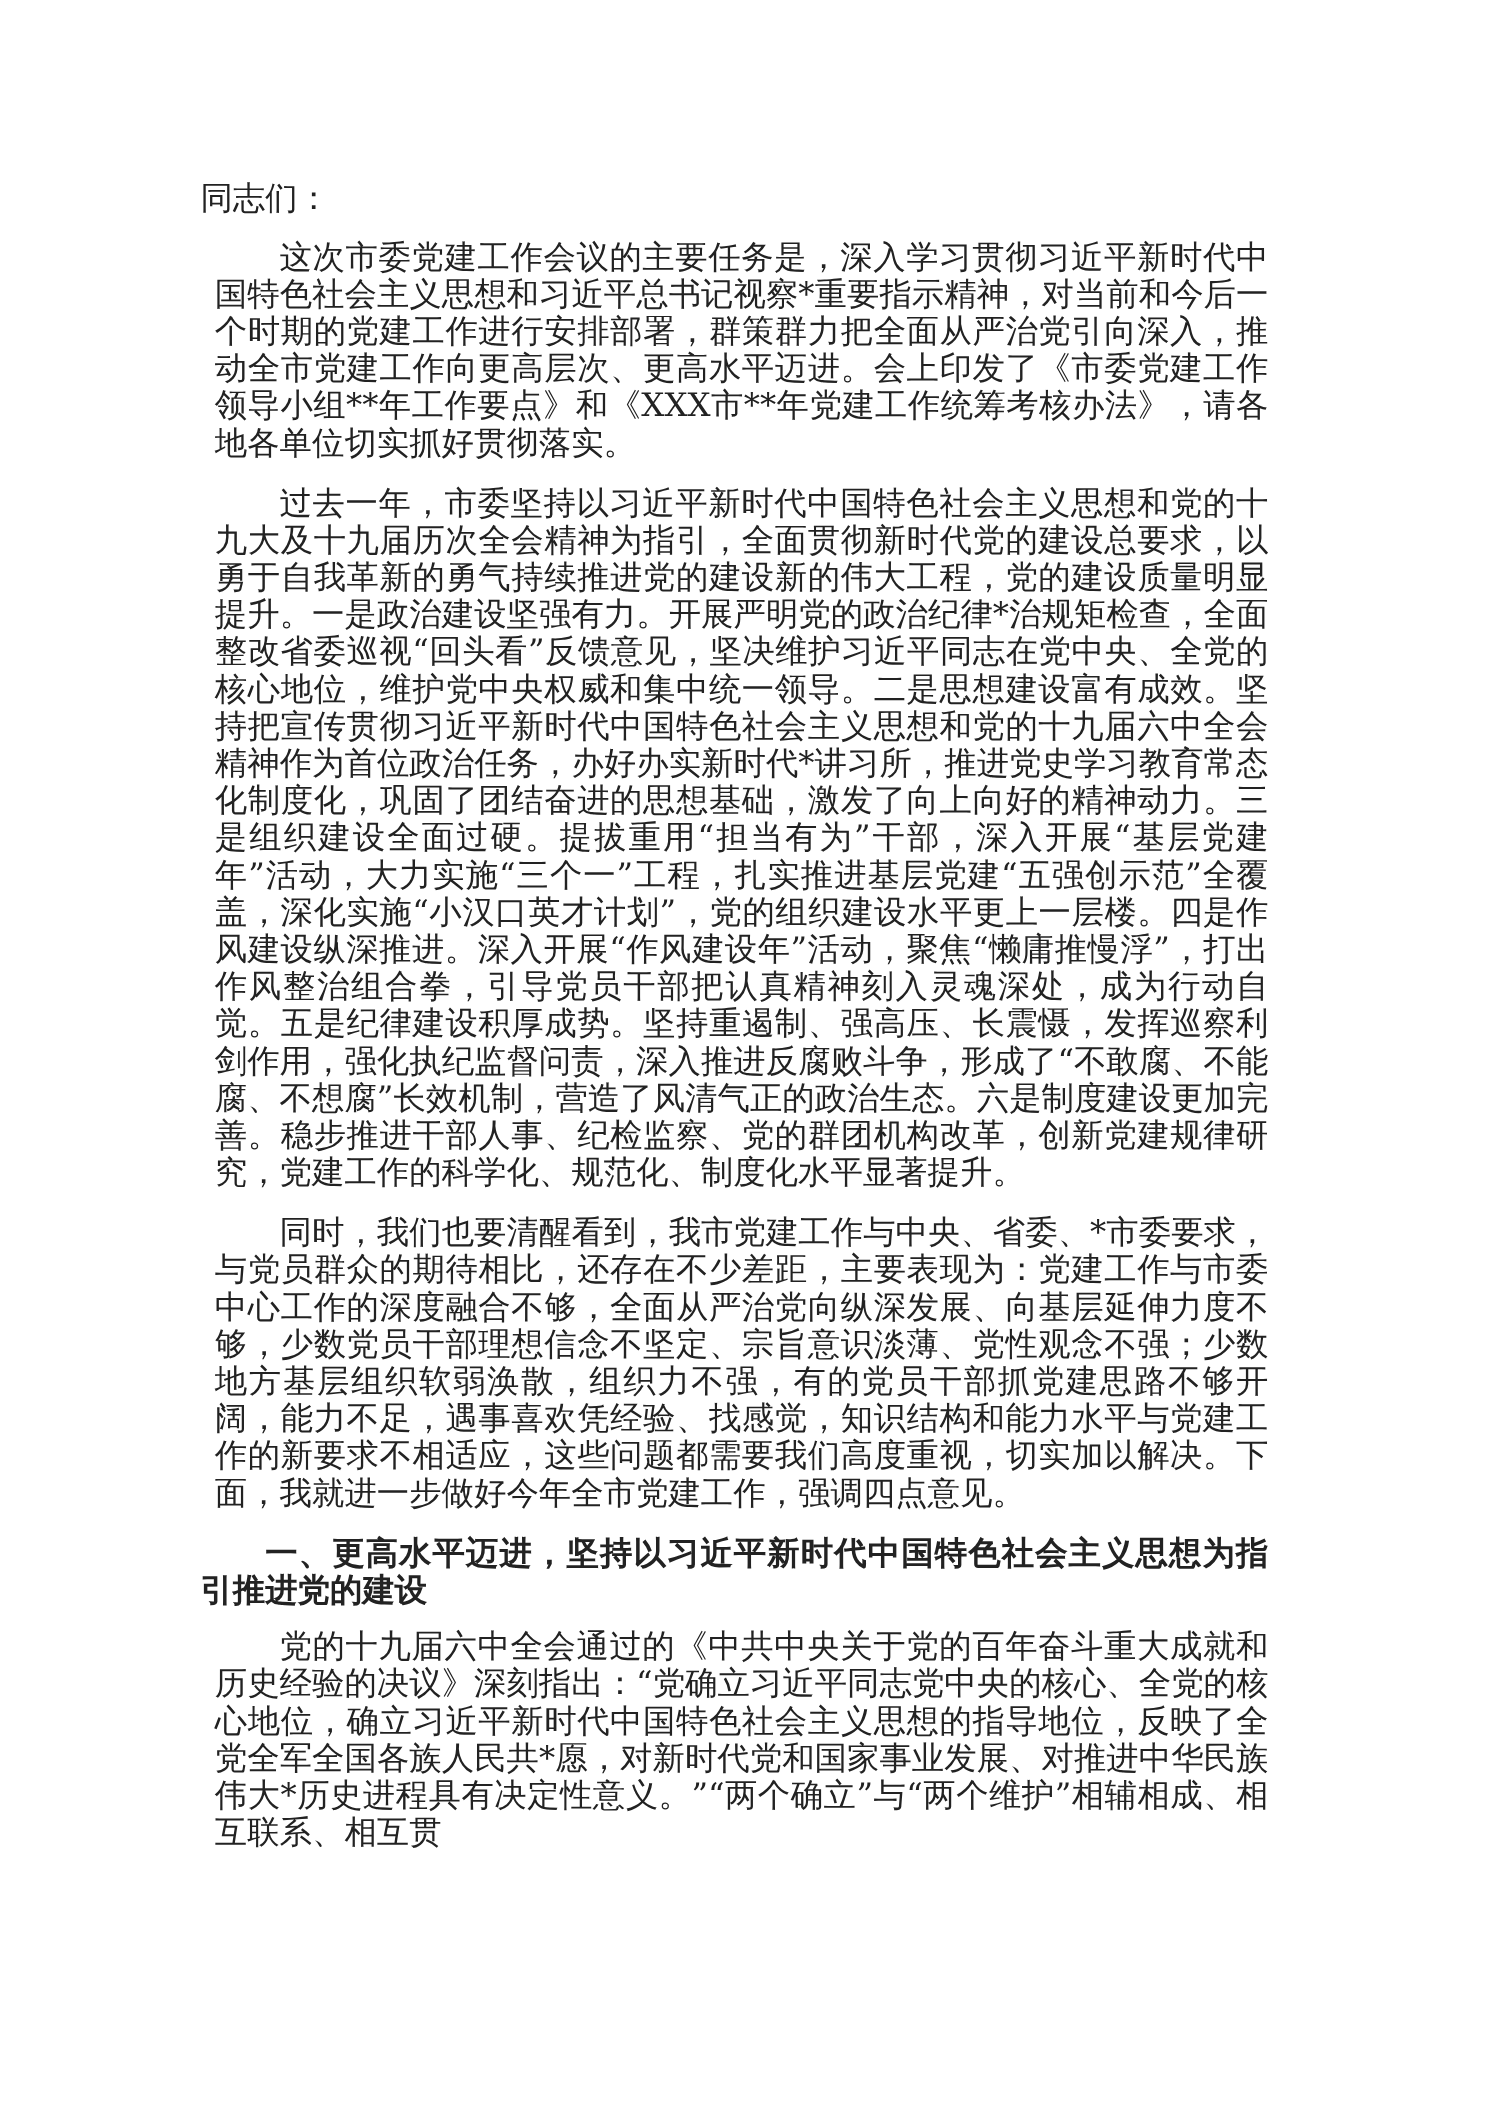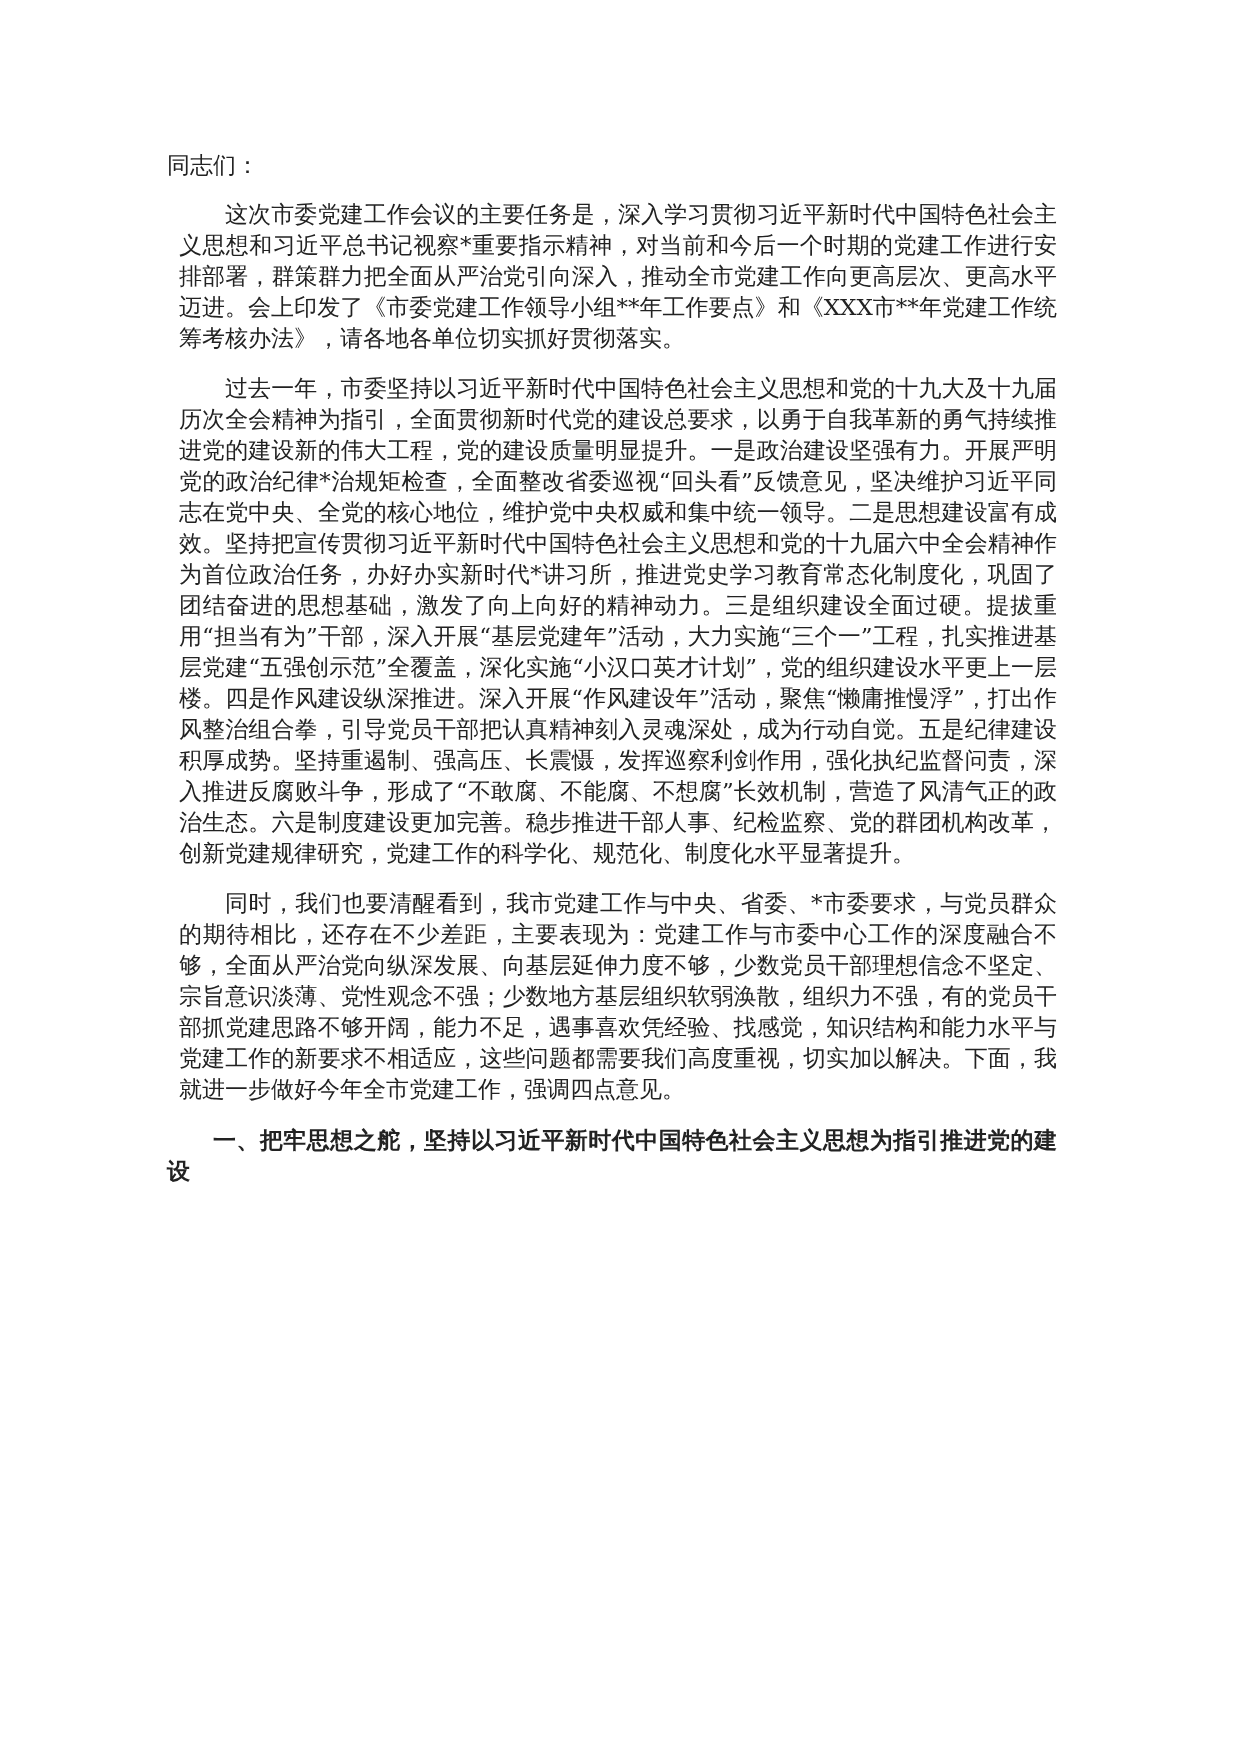--- a/index.html
+++ b/index.html
@@ -1,20 +1,20 @@
 <!DOCTYPE html>
 <html><head>
 <meta charset="utf-8">
 <style>
   html, body { margin: 0; padding: 0; background: #ffffff; }
   body { width: 1240px; height: 1754px; position: relative; overflow: hidden; }
   .page {
     position: absolute; left: 167px; top: 150px; width: 890px;
     font-family: "DejaVu Serif", "Liberation Serif", serif;
-    font-size: 23px; color: #222; line-height: 31px;
+    font-size: 27px; color: #222; line-height: 31px;
     text-align: justify; text-justify: inter-character;
   }
   .greet { margin: 0 0 18px 0; }
   .para { margin: 0 0 19px 12px; text-indent: 2em; }
   .heading { margin: 0 0 16px 0; text-indent: 2em; font-weight: bold; }
   b { font-weight: normal; }
 </style>
 </head>
 <body>
 
@@ -26,15 +26,16 @@
   </p>
 
   <p class="para">
     <span>过去一年，市委坚持以习近平新时代中国特色社会主义思想和党的十九大及十九届历次全会精神为指引，全面贯彻新时代党的建设总要求，以勇于自我革新的勇气持续推进党的建设新的伟大工程，党的建设质量明显提升。</span><b>一是政治建设坚强有力。</b><span>开展严明党的政治纪律*治规矩检查，全面整改省委巡视“回头看”反馈意见，坚决维护习近平同志在党中央、全党的核心地位，维护党中央权威和集中统一领导。</span><b>二是思想建设富有成效。</b><span>坚持把宣传贯彻习近平新时代中国特色社会主义思想和党的十九届六中全会精神作为首位政治任务，办好办实新时代*讲习所，推进党史学习教育常态化制度化，巩固了团结奋进的思想基础，激发了向上向好的精神动力。</span><b>三是组织建设全面过硬。</b><span>提拔重用“担当有为”干部，深入开展“基层党建年”活动，大力实施“三个一”工程，扎实推进基层党建“五强创示范”全覆盖，深化实施“小汉口英才计划”，党的组织建设水平更上一层楼。</span><b>四是作风建设纵深推进。</b><span>深入开展“作风建设年”活动，聚焦“懒庸推慢浮”，打出作风整治组合拳，引导党员干部把认真精神刻入灵魂深处，成为行动自觉。</span><b>五是纪律建设积厚成势。</b><span>坚持重遏制、强高压、长震慑，发挥巡察利剑作用，强化执纪监督问责，深入推进反腐败斗争，形成了“不敢腐、不能腐、不想腐”长效机制，营造了风清气正的政治生态。</span><b>六是制度建设更加完善。</b><span>稳步推进干部人事、纪检监察、党的群团机构改革，创新党建规律研究，党建工作的科学化、规范化、制度化水平显著提升。</span>
   </p>
 
   <p class="para">
     <span>同时，我们也要清醒看到，我市党建工作与中央、省委、*市委要求，与党员群众的期待相比，还存在不少差距，主要表现为：党建工作与市委中心工作的深度融合不够，全面从严治党向纵深发展、向基层延伸力度不够，少数党员干部理想信念不坚定、宗旨意识淡薄、党性观念不强；少数地方基层组织软弱涣散，组织力不强，有的党员干部抓党建思路不够开阔，能力不足，遇事喜欢凭经验、找感觉，知识结构和能力水平与党建工作的新要求不相适应，这些问题都需要我们高度重视，切实加以解决。下面，我就进一步做好今年全市党建工作，强调四点意见。</span>
   </p>
 
-  <p class="heading">一、把牢思想之舵，坚持以习近平新时代中国特色社会主义思想为指引推进党的建设</p>
+  <p class="heading">一、更高水平迈进，坚持以习近平新时代中国特色社会主义思想为指引推进党的建设</p>
 
+  <p class="para">党的十九届六中全会通过的《中共中央关于党的百年奋斗重大成就和历史经验的决议》深刻指出：“党确立习近平同志党中央的核心、全党的核心地位，确立习近平新时代中国特色社会主义思想的指导地位，反映了全党全军全国各族人民共*愿，对新时代党和国家事业发展、对推进中华民族伟大*历史进程具有决定性意义。”“两个确立”与“两个维护”相辅相成、相互联系、相互贯</p>
 </div>
 
 </body></html>

